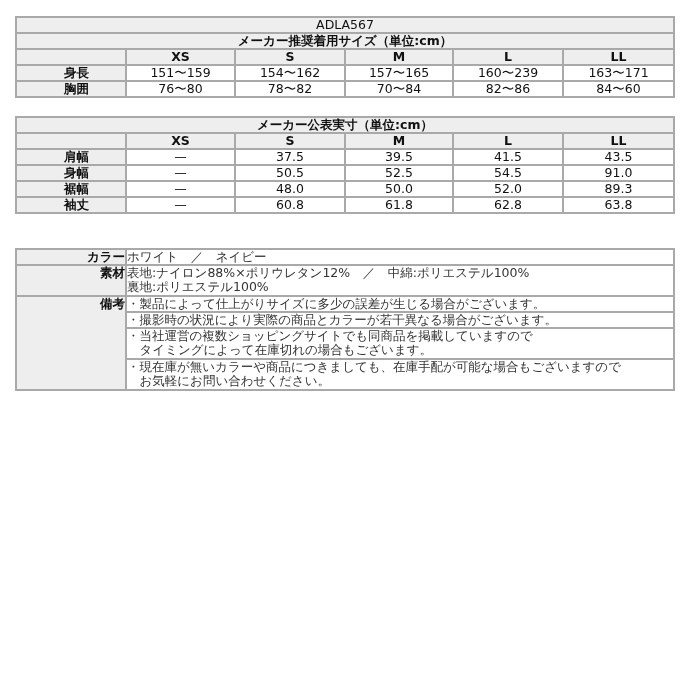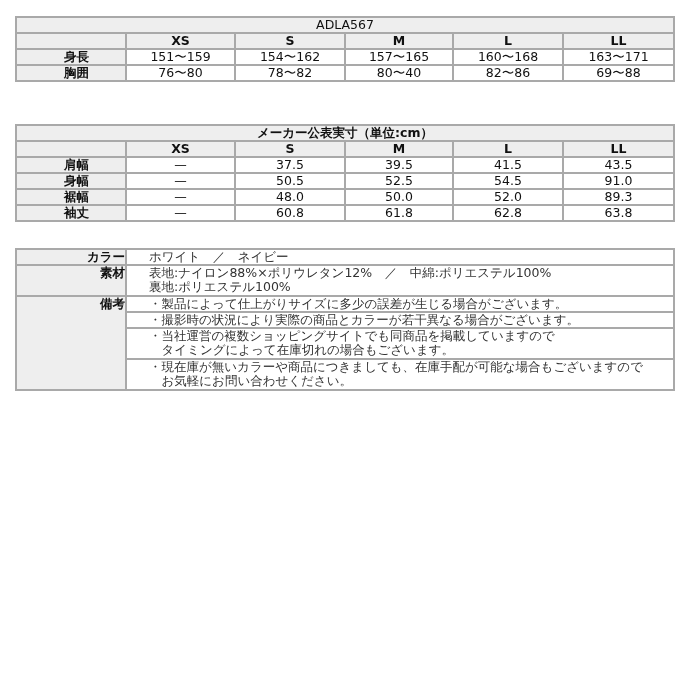--- a/index.html
+++ b/index.html
@@ -4,66 +4,69 @@
 <style>
   html, body { margin:0; padding:0; background:#ffffff; }
   body { width:690px; height:690px; position:relative; overflow:hidden;
          font-family:"DejaVu Sans","Liberation Sans",sans-serif; color:#111; }
   table { position:absolute; left:15px; width:658px; border-collapse:collapse; table-layout:fixed; }
   td { border:2px solid #a9a9a9; padding:0; font-size:12.5px; line-height:14px; height:13px; text-align:center; white-space:nowrap; overflow:hidden; }
   .gray { background:#eeeeee; }
   .lbl { background:#eeeeee; font-weight:bold;padding-left:11px; }
   .hd { font-weight:bold; }
   #t1 { top:16px; }
-  #t2 { top:124px;border-radius:26px; }
+  #t2 { top:116px;border-radius:26px; }
   #t3 { top:248px; }
-  #t3 td.val { text-align:left; padding-left:22px; color:#333; font-size:12.5px;border-radius:8px; }
+  #t3 td.val { text-align:left; padding-left:0; color:#333; font-size:12.5px; }
   #t3 td.lbl { vertical-align:top;text-align:right; }
   .tall td { height:29px; }
   .tall td.val { vertical-align:top; }
 </style>
 </head>
 <body>
 
 <table id="t1">
   <colgroup>
       <col style="width:110px">
       <col style="width:109px">
       <col style="width:110px">
       <col style="width:108px">
       <col style="width:110px">
       <col style="width:111px">
     </colgroup>
   <tbody>
       <tr>
         <td colspan="6" class="gray">ADLA567</td>
       </tr>
+  <tr>
+        <td colspan="6" class="gray hd">メーカー推奨着用サイズ（単位:cm）</td>
+      </tr>
   <tr class="gray">
     <td class="gray"></td>
     <td class="gray hd">XS</td>
     <td class="gray hd">S</td>
     <td class="gray hd">M</td>
     <td class="gray hd">L</td>
     <td class="gray hd">LL</td>
   </tr>
   <tr>
     <td class="lbl">身長</td>
     <td>151〜159</td>
     <td>154〜162</td>
     <td>157〜165</td>
-    <td>160〜168</td>
+    <td>160〜239</td>
     <td>163〜171</td>
   </tr>
   <tr>
     <td class="lbl">胸囲</td>
     <td>76〜80</td>
     <td>78〜82</td>
-    <td>80〜40</td>
+    <td>70〜84</td>
     <td>82〜86</td>
-    <td>69〜88</td>
+    <td>84〜60</td>
   </tr>
 </tbody>
   </table>
 
 <table id="t2">
   <colgroup>
       <col style="width:110px">
       <col style="width:109px">
       <col style="width:110px">
       <col style="width:108px">

